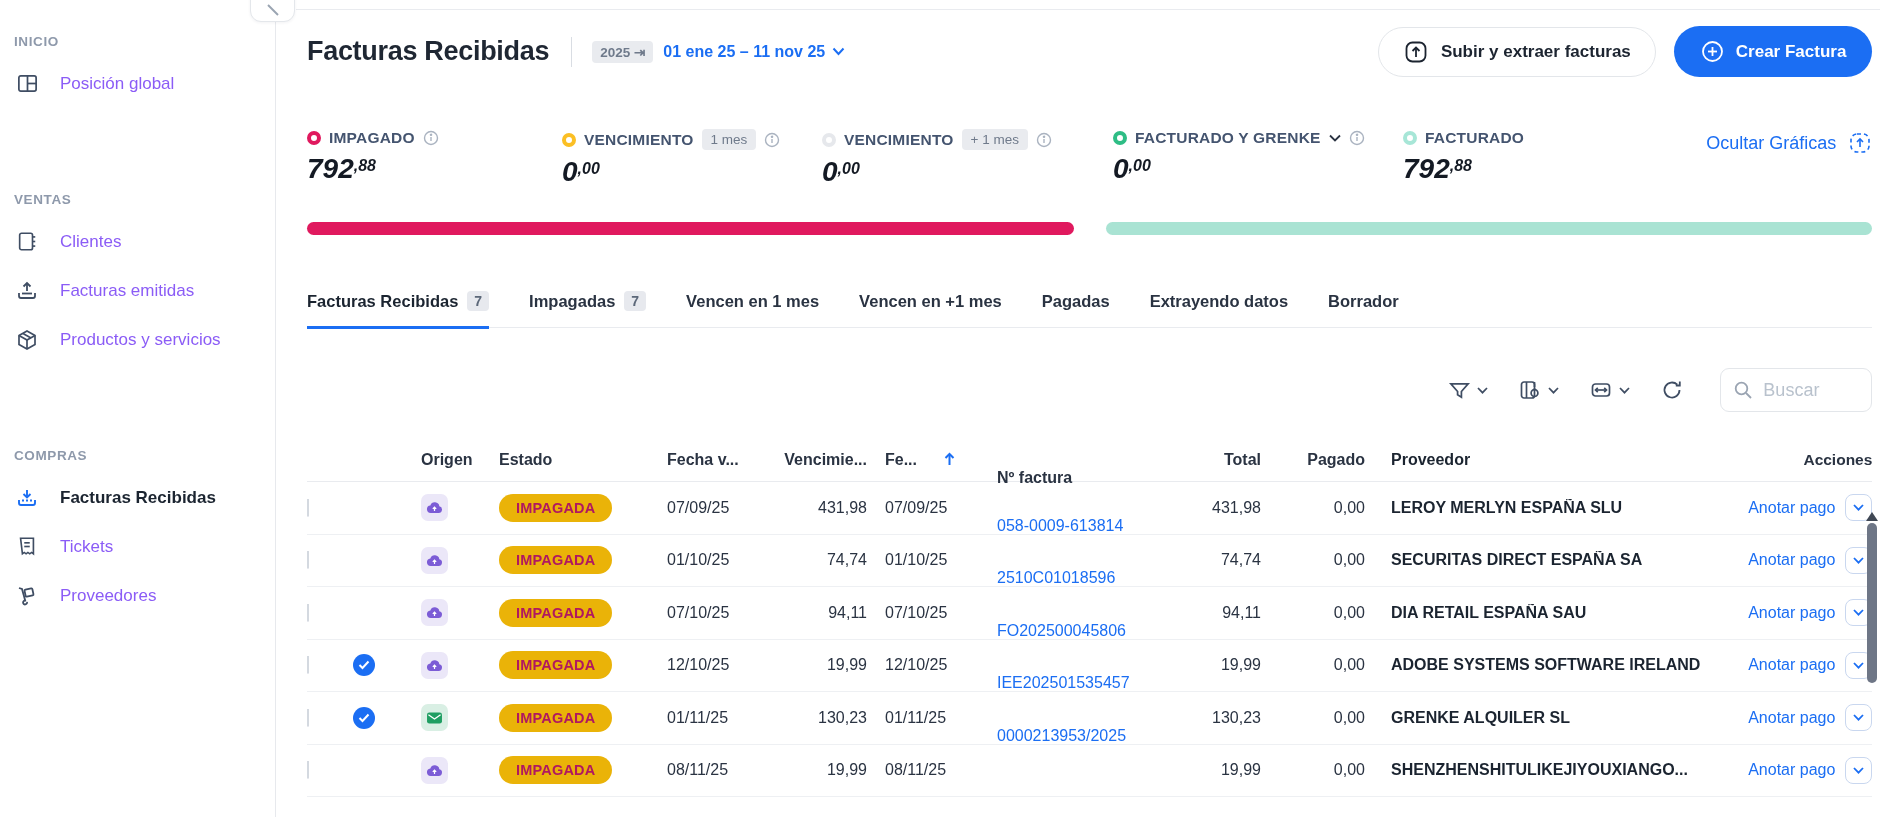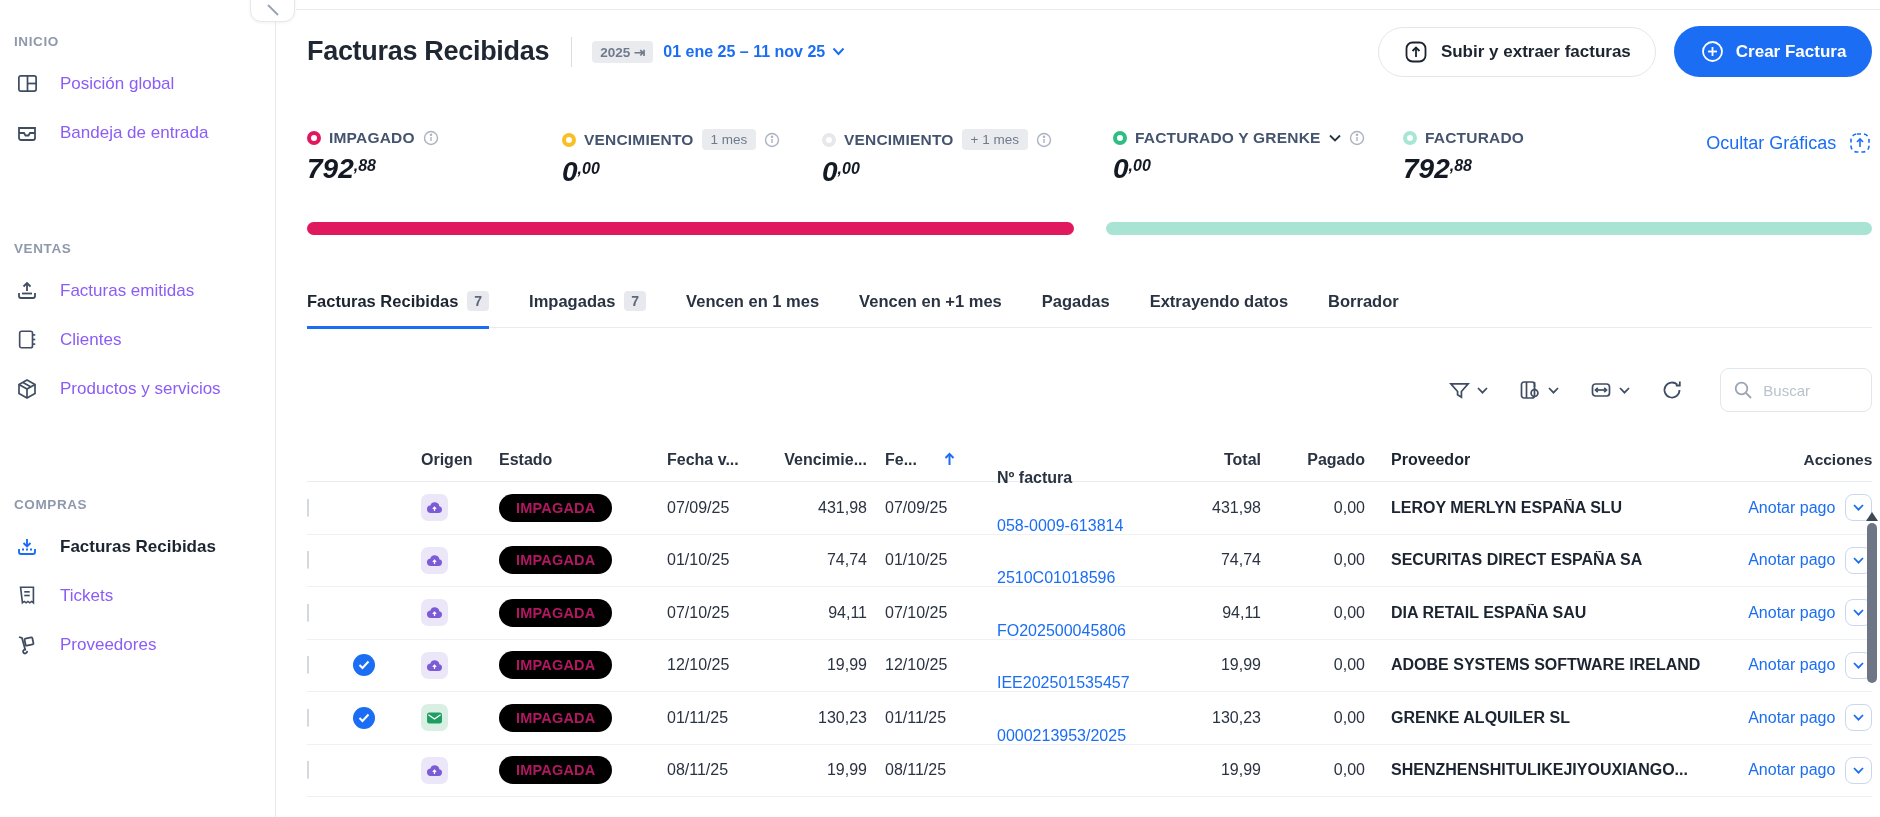--- a/index.html
+++ b/index.html
@@ -60,21 +60,21 @@
   .tab { display:flex; align-items:center; gap:9px; padding-bottom:15px; font-size:16.5px; color:#2a3342;
     cursor:pointer; border-bottom:3px solid transparent; margin-bottom:-2px; white-space:nowrap;font-weight:bold; }
   .tab.active { font-weight:bold; border-bottom-color:#1b6ef3; color:#1b2430; }
   .tab-badge { background:#e7e9ee; color:#5c6879; font-size:14px; border-radius:4px; padding:2px 7px; }
 
   
   .toolbar { display:flex; align-items:center; justify-content:flex-end; gap:30px; margin-top:40px; height:44px; }
   .tool-btn { display:flex; align-items:center; gap:6px; cursor:pointer; }
   .search-box { width:152px; height:44px; border:1px solid #e3e6ea; border-radius:9px; background:#fff;
     display:flex; align-items:center; gap:10px; padding:0 12px; margin-left:6px; }
-  .search-box input { border:none; outline:none; width:90px; font-size:15px; color:#4c1d95;
+  .search-box input { border:none; outline:none; width:90px; font-size:18px; color:#4c1d95;
     font-family:"Liberation Sans", sans-serif; }
   .search-box input::placeholder { color:#b9c2cd; }
 
   
   .table { margin-top:26px; }
   .tr { display:flex; align-items:center; height:52.5px; border-bottom:1px solid #eef0f3; }
   .tr.head { height:44px; border-bottom:1px solid #e9ebef; font-weight:bold; color:#1c2430; font-size:15.5px; }
   .td { font-size:16px; color:#2a3342; white-space:nowrap; overflow:hidden; }
   .c-check { width:46px; } .c-sel { width:36px; } .c-origen { width:78px;margin-left:32px; }
   .c-estado { width:168px; } .c-fechav { width:112px; }
@@ -86,21 +86,21 @@
   .c-prov { flex:1; padding-left:26px; font-weight:bold; color:#1b2430; }
   .c-acc { width:172px; display:flex; align-items:center; justify-content:flex-end; gap:10px; }
   .head .c-prov { font-weight:bold; }
   .head .c-acc { font-size:15.5px; }
   .checkbox { width:21px; height:21px; border:1.5px solid #d4d9e0; border-radius:6px; background:#fff; cursor:pointer; }
   .sel-badge { width:22px; height:22px; border-radius:50%; background:#1b6ef3; display:flex;
     align-items:center; justify-content:center; }
   .origin-ic { width:27px; height:27px; border-radius:7px; display:flex; align-items:center; justify-content:center; }
   .origin-cloud { background:#ebe7f8; }
   .origin-mail { background:#d9efe4; }
-  .estado-badge { display:inline-block; background:#000000; color:#b01860; font-weight:bold;
+  .estado-badge { display:inline-block; background:#eab308; color:#b01860; font-weight:bold;
     font-size:14.5px; border-radius:14px; padding:6px 17px; letter-spacing:0.2px; }
   .link { color:#1b6ef3; cursor:pointer; }
   .chev-btn { width:27px; height:27px; border:1.5px solid #c9d7ef; border-radius:8px; background:#fff;
     display:flex; align-items:center; justify-content:center; cursor:pointer; }
   .sort-ic { margin-left:26px; }
 
   
   .scrollbar { position:absolute; right:2px; top:512px; width:12px; height:305px; }
   .scroll-up { width:0; height:0; border-left:6px solid transparent; border-right:6px solid transparent;
     border-bottom:9px solid #3f4754; margin:0 auto 2px auto; }
@@ -117,54 +117,45 @@
       <div class="side-item">
         <span class="sicon">
           <svg width="23" height="23" viewBox="0 0 24 24" fill="none" stroke-width="1.8">
               <rect x="3" y="4" width="18" height="16" rx="2"></rect>
               <line x1="12" y1="4" x2="12" y2="20"></line>
               <line x1="12" y1="12" x2="21" y2="12"></line>
             </svg>
         </span>
         <span>Posición global</span>
       </div>
-      <div class="side-item">
-        <span class="sicon">
-          <svg width="24" height="24" viewBox="0 0 24 24" fill="none" stroke-width="1.8">
-              <path d="M4 7 h16 v10 a2 2 0 0 1 -2 2 h-12 a2 2 0 0 1 -2 -2 z"></path>
-              <path d="M4 12 h5 l1.5 2.5 h3 L15 12 h5"></path>
-            </svg>
-        </span>
-        <span>Bandeja de entrada</span>
-      </div>
     </div>
     <div class="side-gap"></div>
     <div class="side-section">
       <div class="side-label">VENTAS</div>
+      <div class="side-item">
+        <span class="sicon">
+          <svg width="22" height="23" viewBox="0 0 24 24" fill="none" stroke-width="1.8">
+              <rect x="4" y="3" width="14" height="18" rx="2"></rect>
+              <line x1="18" y1="7" x2="21" y2="7"></line>
+              <line x1="18" y1="12" x2="21" y2="12"></line>
+              <line x1="18" y1="17" x2="21" y2="17"></line>
+            </svg>
+        </span>
+        <span>Clientes</span>
+      </div>
       <div class="side-item">
         <span class="sicon">
           <svg width="24" height="24" viewBox="0 0 24 24" fill="none" stroke-width="1.8">
               <path d="M4 14 v3 a2 2 0 0 0 2 2 h12 a2 2 0 0 0 2 -2 v-3"></path>
               <line x1="12" y1="4" x2="12" y2="12"></line>
               <path d="M8.5 7.5 L12 4 l3.5 3.5"></path>
               <line x1="7" y1="14.5" x2="17" y2="14.5"></line>
             </svg>
         </span>
         <span>Facturas emitidas</span>
-      </div>
-      <div class="side-item">
-        <span class="sicon">
-          <svg width="22" height="23" viewBox="0 0 24 24" fill="none" stroke-width="1.8">
-              <rect x="4" y="3" width="14" height="18" rx="2"></rect>
-              <line x1="18" y1="7" x2="21" y2="7"></line>
-              <line x1="18" y1="12" x2="21" y2="12"></line>
-              <line x1="18" y1="17" x2="21" y2="17"></line>
-            </svg>
-        </span>
-        <span>Clientes</span>
       </div>
       <div class="side-item">
         <span class="sicon">
           <svg width="24" height="24" viewBox="0 0 24 24" fill="none" stroke-width="1.7">
               <path d="M12 3 L20 7.5 V16.5 L12 21 L4 16.5 V7.5 Z"></path>
               <path d="M4 7.5 L12 12 L20 7.5"></path>
               <line x1="12" y1="12" x2="12" y2="21"></line>
               <path d="M8 5.5 L16 10"></path>
             </svg>
         </span>

